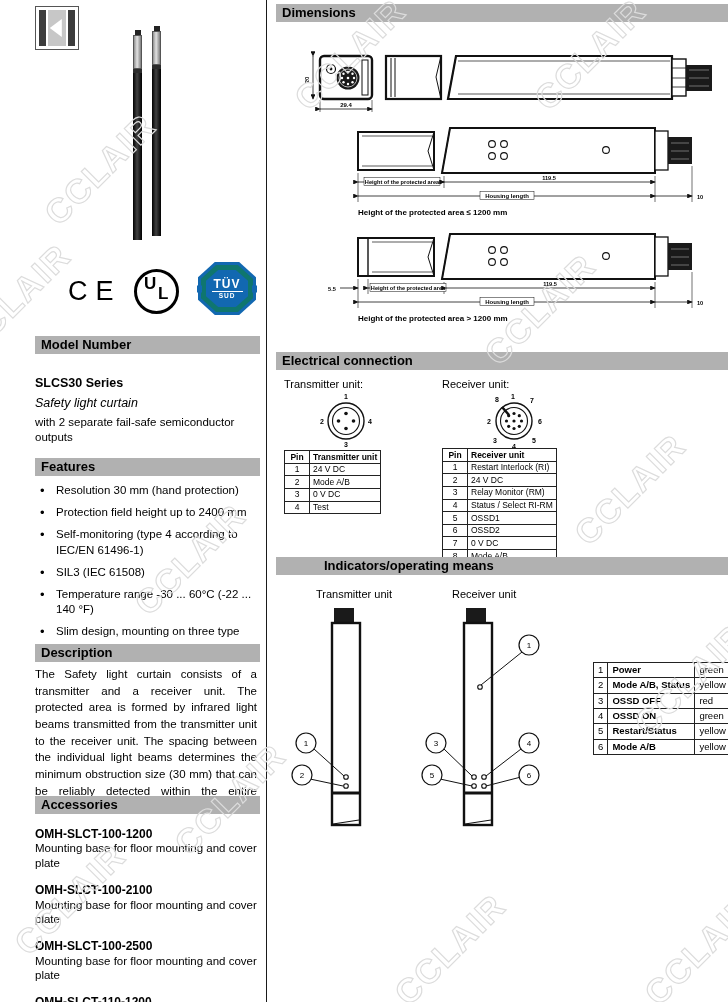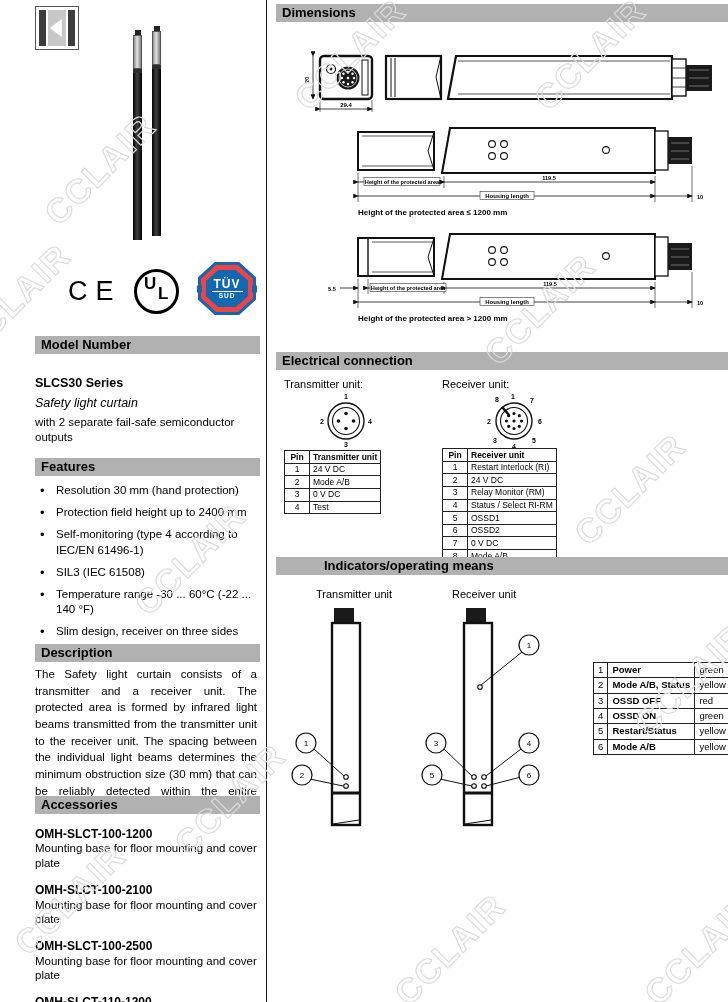--- a/index.html
+++ b/index.html
@@ -30,21 +30,21 @@
   .bar .body{height:167px;background:linear-gradient(90deg,#000,#414141 45%,#000);}
   
   .ce{position:absolute;left:33px;top:276px;font-size:27px;letter-spacing:8px;}
   .ul-mark{position:absolute;left:99px;top:269px;width:45px;height:45px;border:3.5px solid #000;
            border-radius:50%;box-sizing:border-box;}
   .ul-u{position:absolute;left:7px;top:2px;font-size:17px;font-weight:bold;}
   .ul-l{position:absolute;left:21px;top:12px;font-size:17px;font-weight:bold;}
   .tuv{position:absolute;left:163px;top:262px;width:58px;height:53px;}
   .octa,.octa2,.octa3{clip-path:polygon(29% 0,71% 0,100% 29%,100% 71%,71% 100%,29% 100%,0 71%,0 29%);}
   .octa{position:absolute;inset:0;background:#1268b1;}
-  .octa2{position:absolute;inset:3px;background:#ef4444;}
+  .octa2{position:absolute;inset:3px;background:#0f766e;}
   .octa3{position:absolute;inset:5px;background:#1268b1;display:flex;flex-direction:column;
          align-items:center;justify-content:center;color:#fff;}
   .tuv-txt{font-size:12px;font-weight:bold;letter-spacing:1px;border-bottom:1.5px solid #fff;
            padding:0 2px 1px 2px;line-height:1;}
   .sud-txt{font-size:6.5px;font-weight:bold;letter-spacing:1px;margin-top:1.5px;line-height:1;}
   .tuv-tab{position:absolute;width:5px;height:7px;background:#1268b1;top:50%;transform:translateY(-50%);}
   .tab-l{left:-1px;}.tab-r{right:-1px;}
   
   .mn-series{position:absolute;left:0;top:376px;font-size:12.5px;font-weight:bold;}
   .mn-sub{position:absolute;left:0;top:396px;font-size:12.5px;font-style:italic;}
@@ -139,21 +139,21 @@
     <div class="mn-sub">Safety light curtain</div>
     <div class="mn-desc">with 2 separate fail-safe semiconductor outputs</div>
 
     <div class="sec-h" style="top:458px;">Features</div>
     <ul class="feat-list">
         <li>Resolution 30 mm (hand protection)</li>
         <li>Protection field height up to 2400 mm</li>
         <li>Self-monitoring (type 4 according to IEC/EN 61496-1)</li>
         <li>SIL3 (IEC 61508)</li>
         <li>Temperature range -30 ... 60°C (-22 ... 140 °F)</li>
-        <li>Slim design, receiver on three sides</li>
+        <li>Slim design, mounting on three type</li>
       </ul>
 
     <div class="sec-h" style="top:644px;">Description</div>
     <p class="desc-p">The Safety light curtain consists of a transmitter and a receiver unit. The protected area is formed by infrared light beams transmitted from the transmitter unit to the receiver unit. The spacing between the individual light beams determines the minimum obstruction size (30 mm) that can be reliably detected within the entire protected area range.</p>
 
     <div class="sec-h" style="top:796px;">Accessories</div>
     <div class="acc-wrap">
       <div class="acc-model">OMH-SLCT-100-1200</div>
       <div class="acc-desc">Mounting base for floor mounting and cover plate</div>
       <div class="acc-model">OMH-SLCT-100-2100</div>

